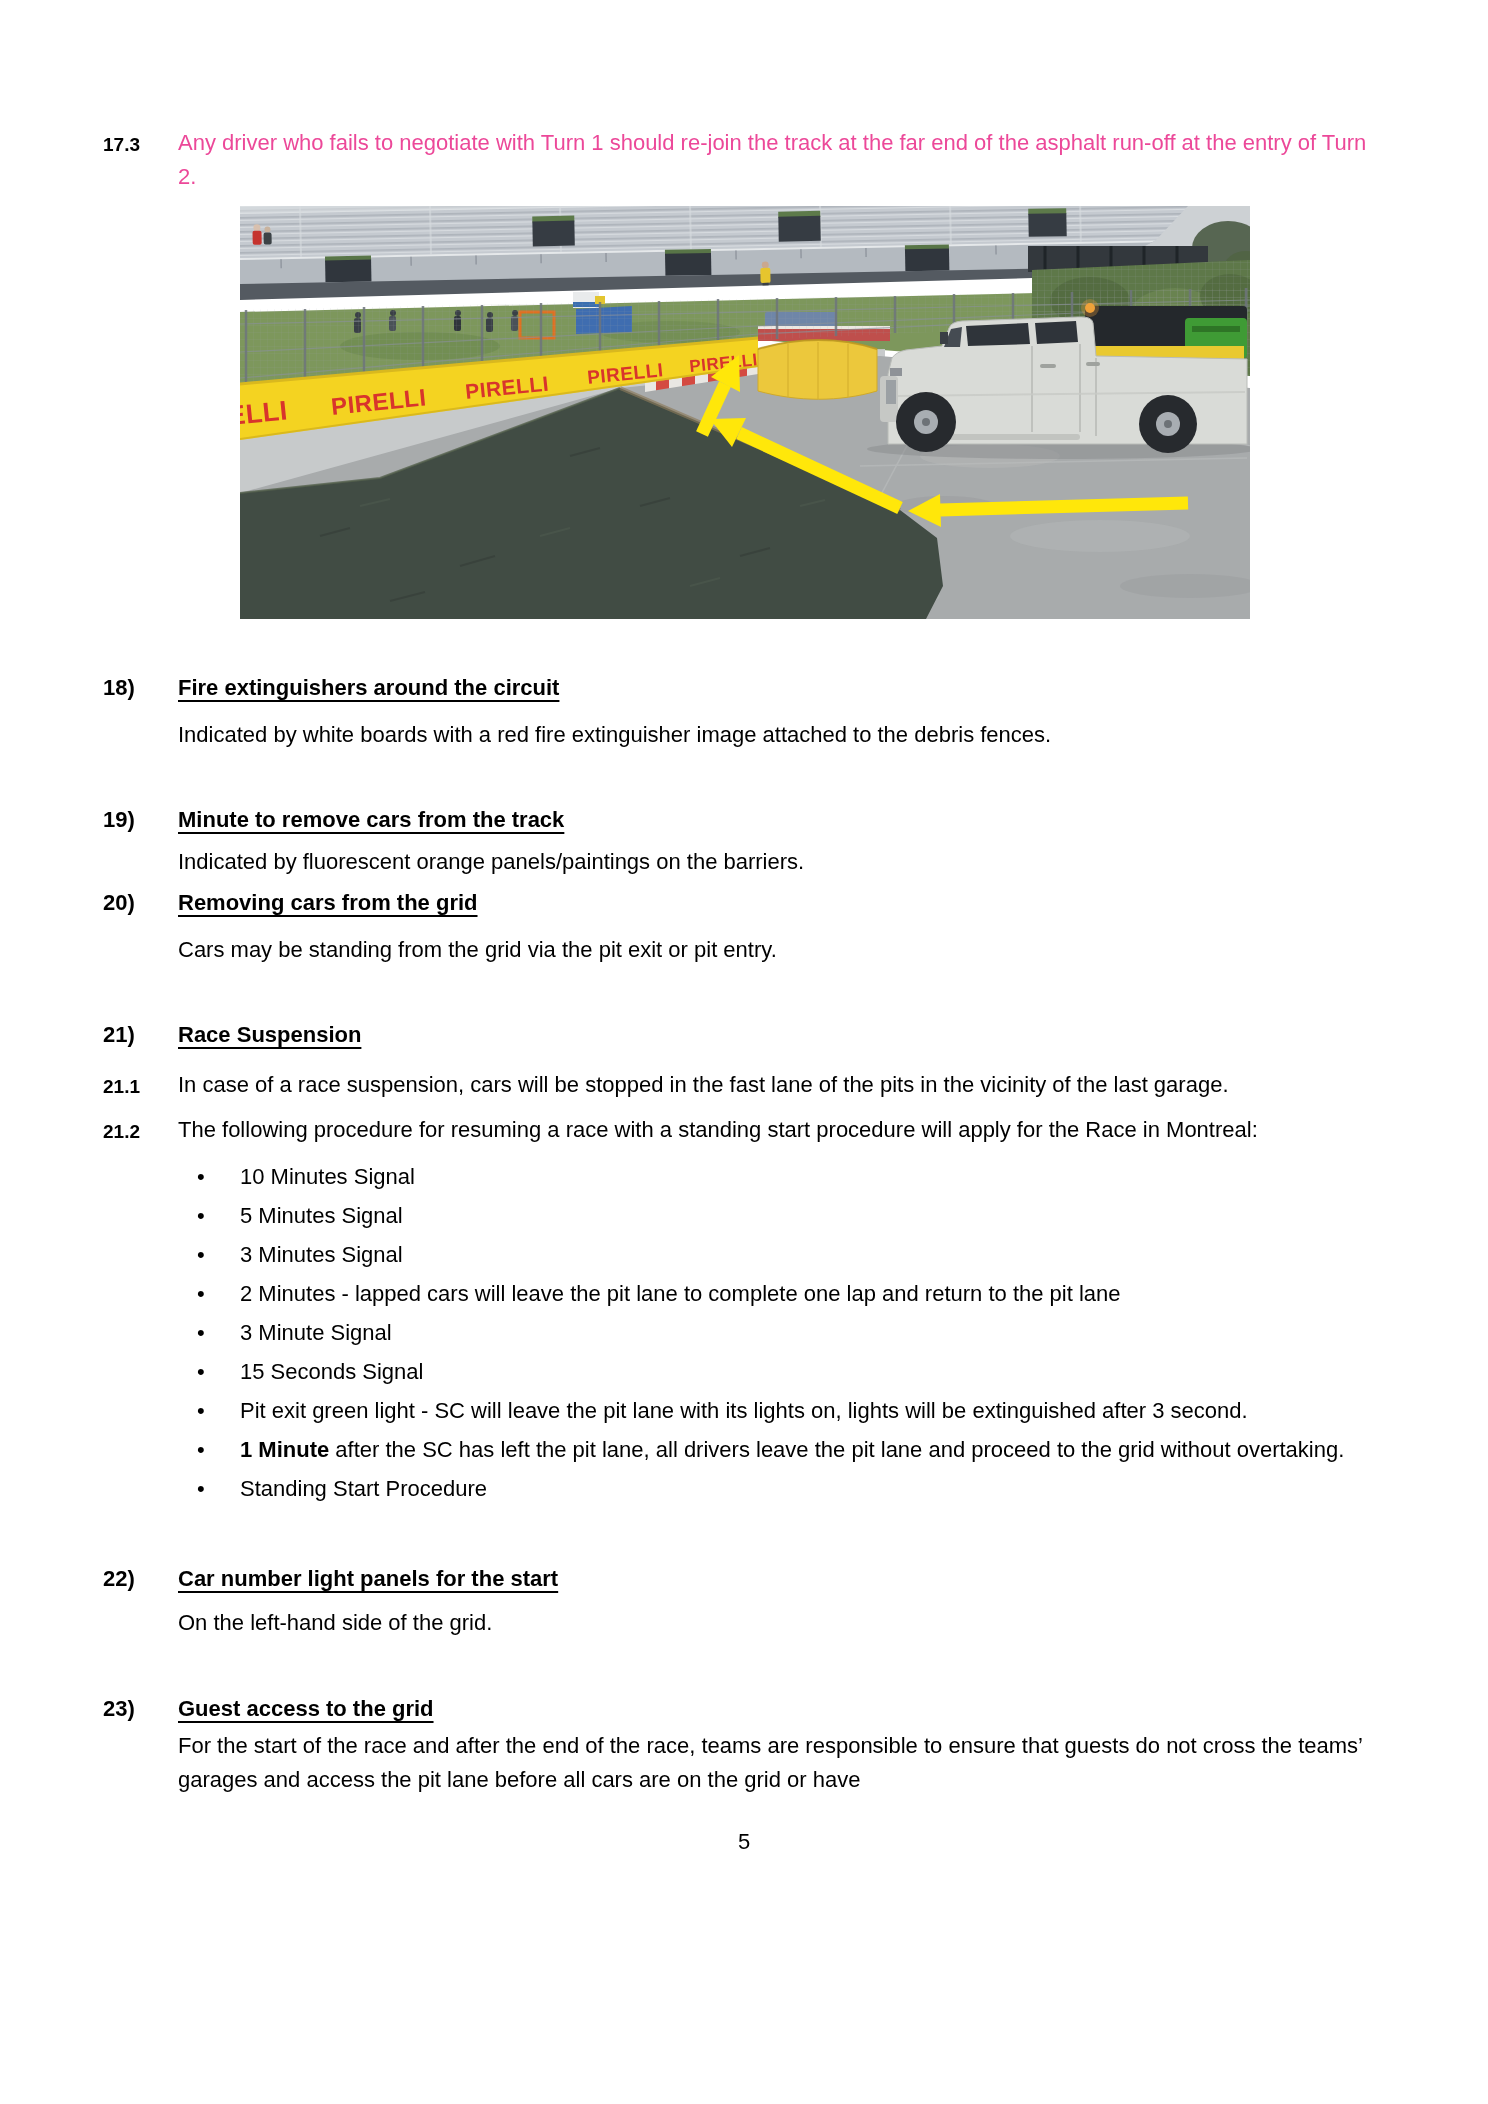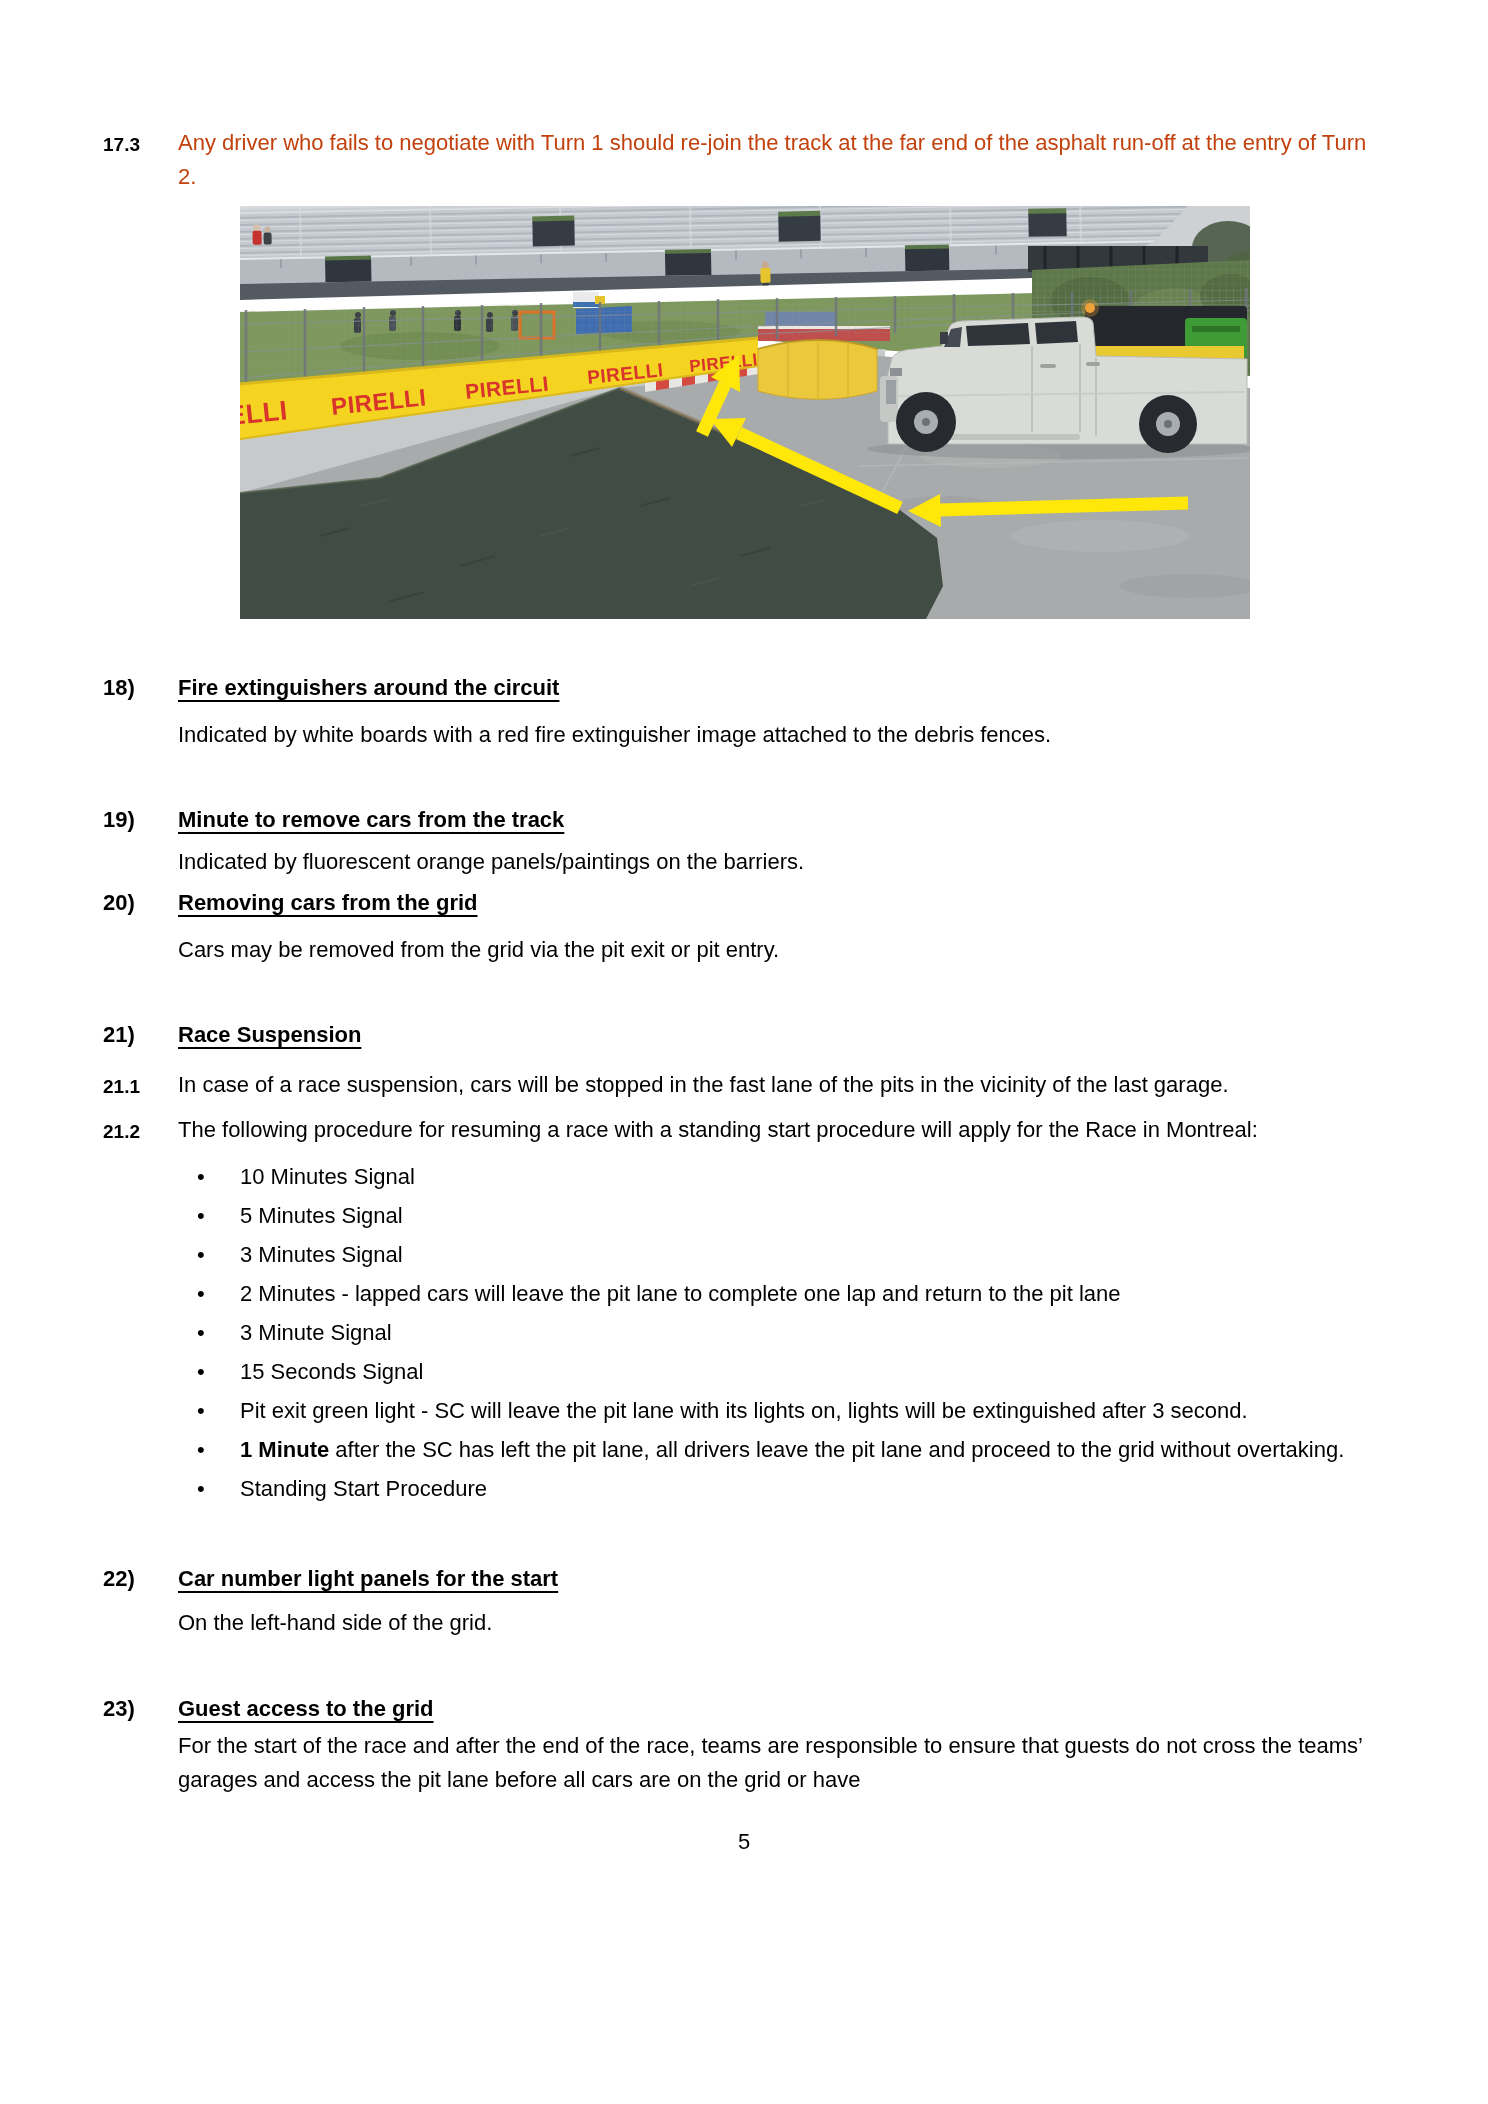--- a/index.html
+++ b/index.html
@@ -5,21 +5,21 @@
   html,body{margin:0;padding:0;background:#ffffff;}
   body{width:1488px;height:2104px;font-family:"Liberation Sans",sans-serif;color:#000;}
   .page{position:relative;width:1488px;height:2104px;background:#fff;overflow:hidden;}
   .content{padding:126px 103px 0 103px;}
   .row{display:flex;align-items:flex-start;}
   .num{flex:0 0 75px;width:75px;font-weight:bold;font-size:22px;line-height:34px;}
   .num.sub{font-size:19px;padding-top:3px;line-height:31px;}
   .txtcol{flex:1;max-width:1207px;}
   .txt{font-size:22px;line-height:34px;}
   .heading{font-weight:bold;text-decoration:underline;text-decoration-thickness:2px;text-underline-offset:5px;font-size:22px;line-height:34px;display:inline;}
-  .blue{color:#c2410c;}
+  .blue{color:#ec4899;}
   .photo{margin:12px 0 0 137px;width:1010px;height:413px;overflow:hidden;}
   ul.bullets{margin:13px 0 0 94px;padding:0;list-style:none;max-width:1160px;}
   ul.bullets li{position:relative;padding-left:43px;font-size:22px;line-height:34px;margin-bottom:5px;}
   ul.bullets li::before{content:"•";position:absolute;left:0;top:0;font-size:22px;}
   .b{font-weight:bold;}
   .pagenum{margin-top:28px;text-align:center;font-size:22px;line-height:34px;}
 </style>
 </head>
 <body>
 
@@ -323,21 +323,21 @@
       <div class="txtcol">
         <div><span class="heading">Minute to remove cars from the track</span></div>
         <div class="txt" style="margin-top:8px">Indicated by fluorescent orange panels/paintings on the barriers.</div>
       </div>
     </div>
 
     <div class="row" style="margin-top:7px">
       <div class="num">20)</div>
       <div class="txtcol">
         <div><span class="heading">Removing cars from the grid</span></div>
-        <div class="txt" style="margin-top:13px">Cars may be removed from the grid via the pit exit or pit entry.</div>
+        <div class="txt" style="margin-top:13px">Cars may be standing from the grid via the pit exit or pit entry.</div>
       </div>
     </div>
 
     <div class="row" style="margin-top:51px">
       <div class="num">21)</div>
       <div class="txtcol">
         <div><span class="heading">Race Suspension</span></div>
       </div>
     </div>
     <div class="row" style="margin-top:16px">

